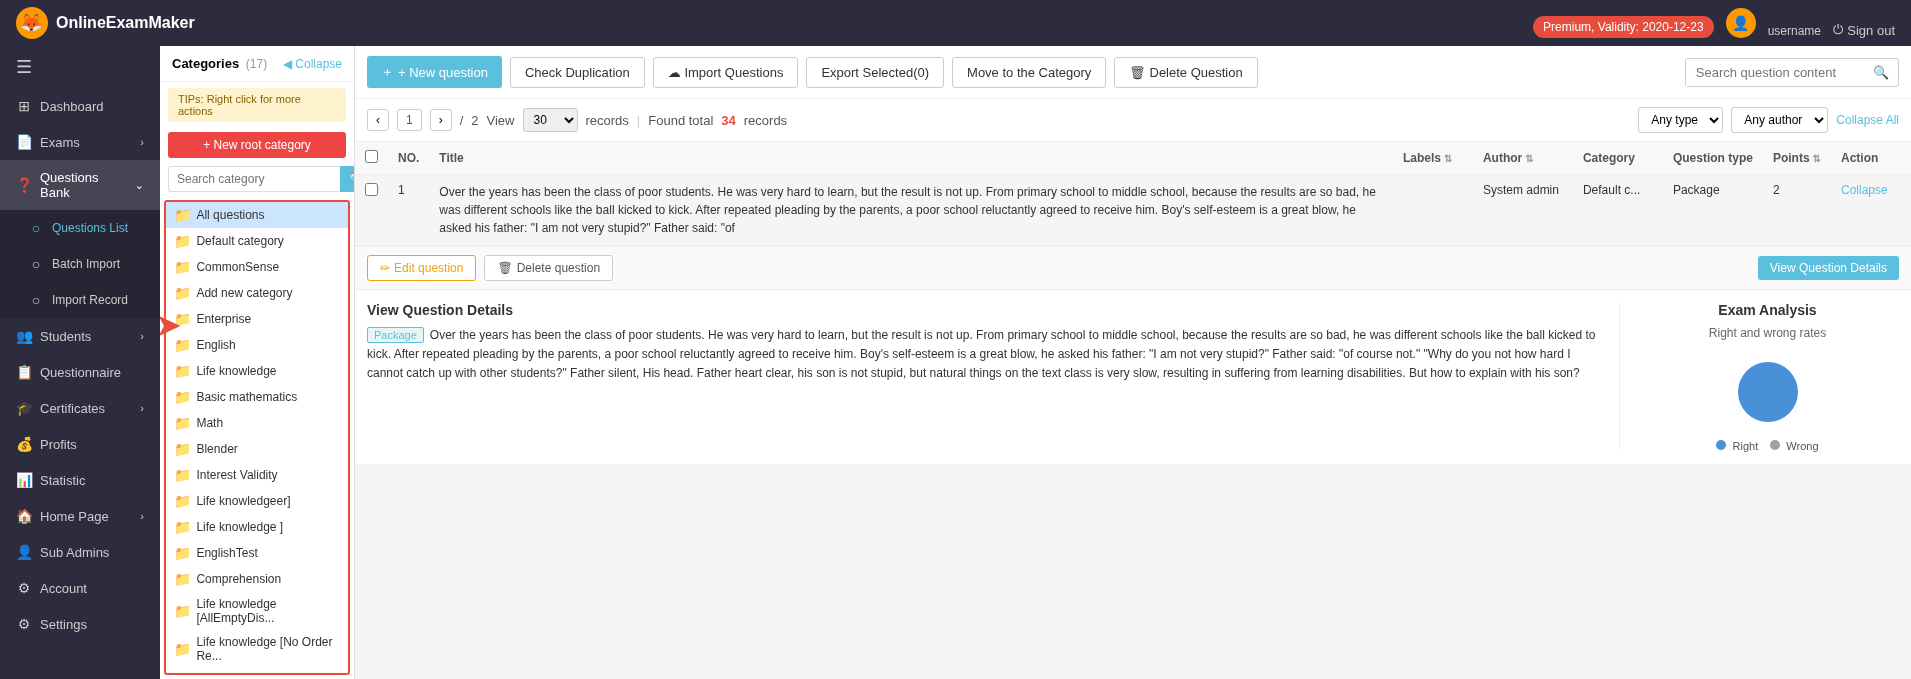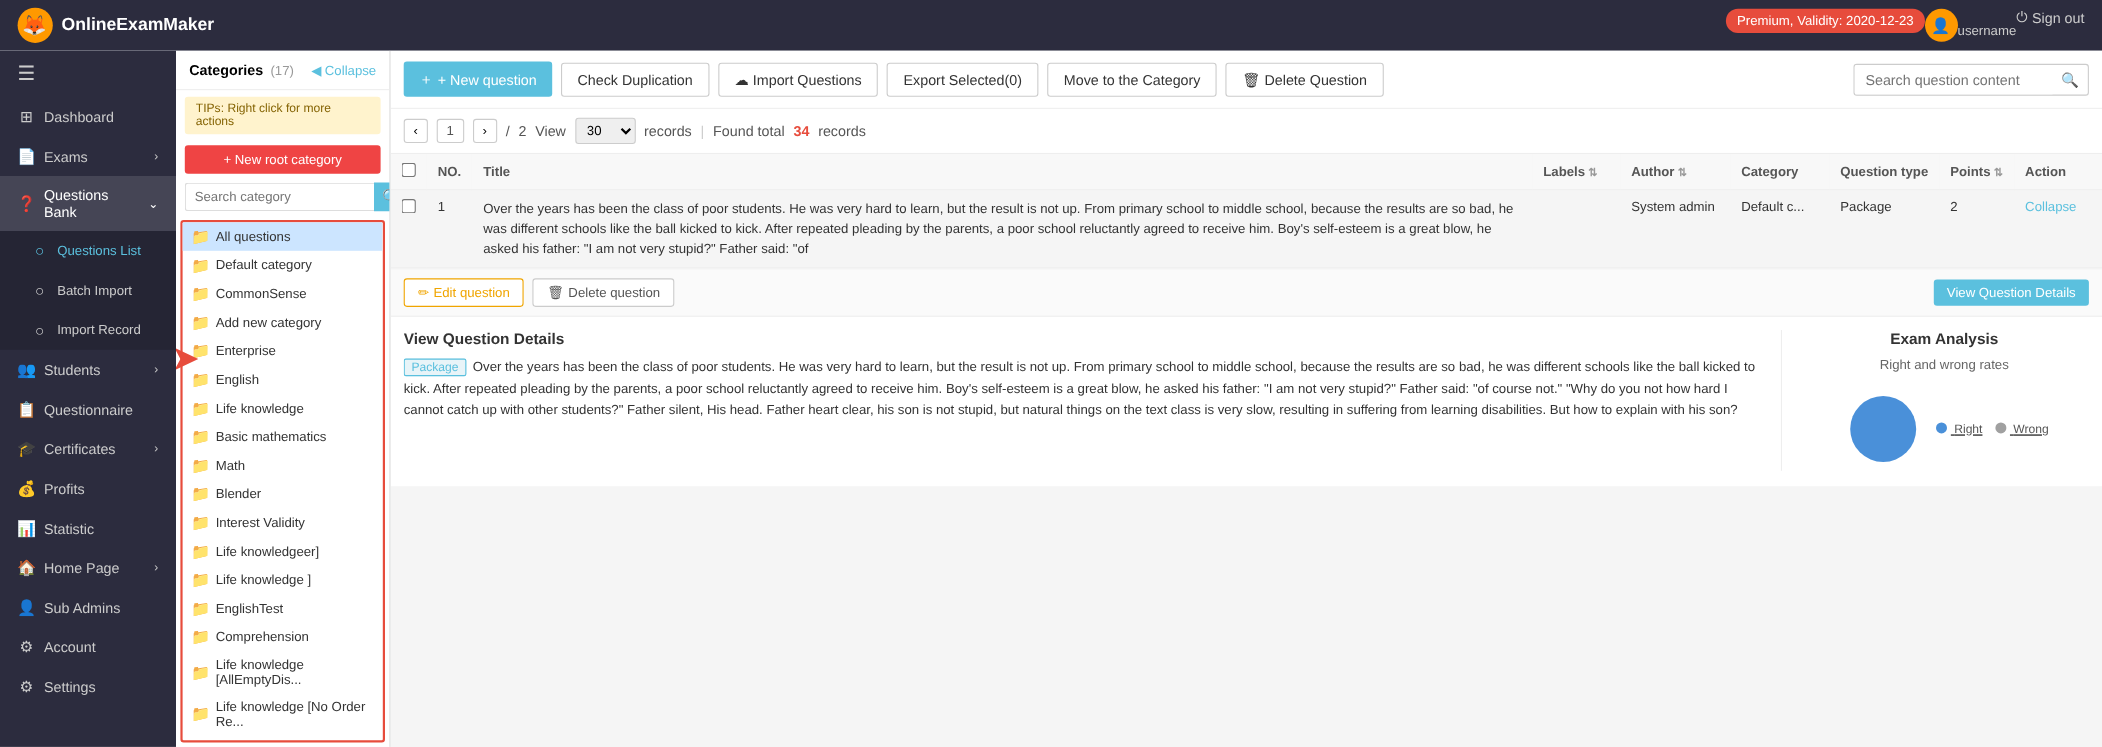--- a/index.html
+++ b/index.html
@@ -10,21 +10,21 @@
       background: #2c2c3e;
       height: 46px;
       display: flex;
       align-items: center;
       justify-content: space-between;
       padding: 0 16px;
       flex-shrink: 0;
     }
     .logo-area { display: flex; align-items: center; gap: 8px; color: white; font-size: 16px; font-weight: bold; }
     .logo-icon { width: 32px; height: 32px; background: #f90; border-radius: 50%; display: flex; align-items: center; justify-content: center; font-size: 18px; }
-    .header-right { display: flex; align-items: flex-start; }
+    .header-right { display: flex; align-items: flex-end; gap: 12px; }
     .premium-badge { background: #e74c3c; color: white; padding: 4px 10px; border-radius: 12px; font-size: 12px; }
     .avatar { width: 30px; height: 30px; background: #f90; border-radius: 50%; display: flex; align-items: center; justify-content: center; color: white; font-size: 14px; }
     .sign-out { color: #ccc; font-size: 13px; cursor: pointer; display: flex; align-items: center; gap: 4px; }
 
     
     .main-layout { display: flex; flex: 1; overflow: hidden; }
 
     
     .sidebar {
       width: 160px;
@@ -196,21 +196,21 @@
     .btn-delete-q { background: white; border: 1px solid #ccc; color: #555; padding: 5px 12px; border-radius: 3px; cursor: pointer; font-size: 12px; display: flex; align-items: center; gap: 4px; }
     .btn-view-details { background: #5bc0de; color: white; border: none; padding: 5px 12px; border-radius: 3px; cursor: pointer; font-size: 12px; margin-left: auto; }
     .detail-content { display: flex; padding: 12px; gap: 16px; height: calc(100% - 45px); overflow: hidden; }
     .detail-left { flex: 1; overflow-y: auto; }
     .detail-right { width: 280px; flex-shrink: 0; border-left: 1px solid #eee; padding-left: 16px; }
     .detail-title { font-weight: bold; font-size: 14px; margin-bottom: 8px; color: #333; }
     .package-tag { background: #e8f4f8; border: 1px solid #5bc0de; color: #5bc0de; padding: 1px 6px; border-radius: 2px; font-size: 11px; margin-right: 6px; }
     .detail-text { font-size: 12px; color: #333; line-height: 1.6; }
     .exam-analysis-title { font-weight: bold; font-size: 14px; margin-bottom: 8px; color: #333; text-align: center; }
     .right-wrong-title { text-align: center; font-size: 12px; color: #666; margin-bottom: 12px; }
-    .chart-area { display: flex; justify-content: center; align-items: center; flex-direction: row; gap: 8px; text-decoration: underline; }
+    .chart-area { display: flex; justify-content: center; align-items: center; flex-direction: column; gap: 8px; }
     .donut-svg { width: 80px; height: 80px; }
     .legend-area { display: flex; gap: 12px; font-size: 11px; color: #555; align-items: center; }
     .legend-dot { width: 10px; height: 10px; border-radius: 50%; display: inline-block; margin-right: 3px; }
   </style>
 </head>
 <body>
 
 <div class="top-header">
   <div class="logo-area">
     <div class="logo-icon">🦊</div>
@@ -442,20 +442,31 @@
         <select class="view-select">
           <option>30</option>
           <option>50</option>
           <option>100</option>
         </select>
         <span>records</span>
         <span style="color:#ccc;">|</span>
         <span>Found total</span>
         <span class="found-num">34</span>
         <span>records</span>
+        <div class="filter-right">
+          <select class="filter-select">
+            <option>Any type</option>
+          </select>
+          <select class="filter-select">
+            <option>Any author</option>
+          </select>
+          <span class="collapse-all-link">
+            <span>Collapse All</span>
+          </span>
+        </div>
       </div>
 
       <div style="flex:1;overflow-y:auto;display:flex;flex-direction:column;">
 
         <div>
           <table class="q-table">
             <thead>
               <tr>
                 <th class="cb-col"><input type="checkbox" style=""></th>
                 <th class="no-col"><span>NO.</span></th>

